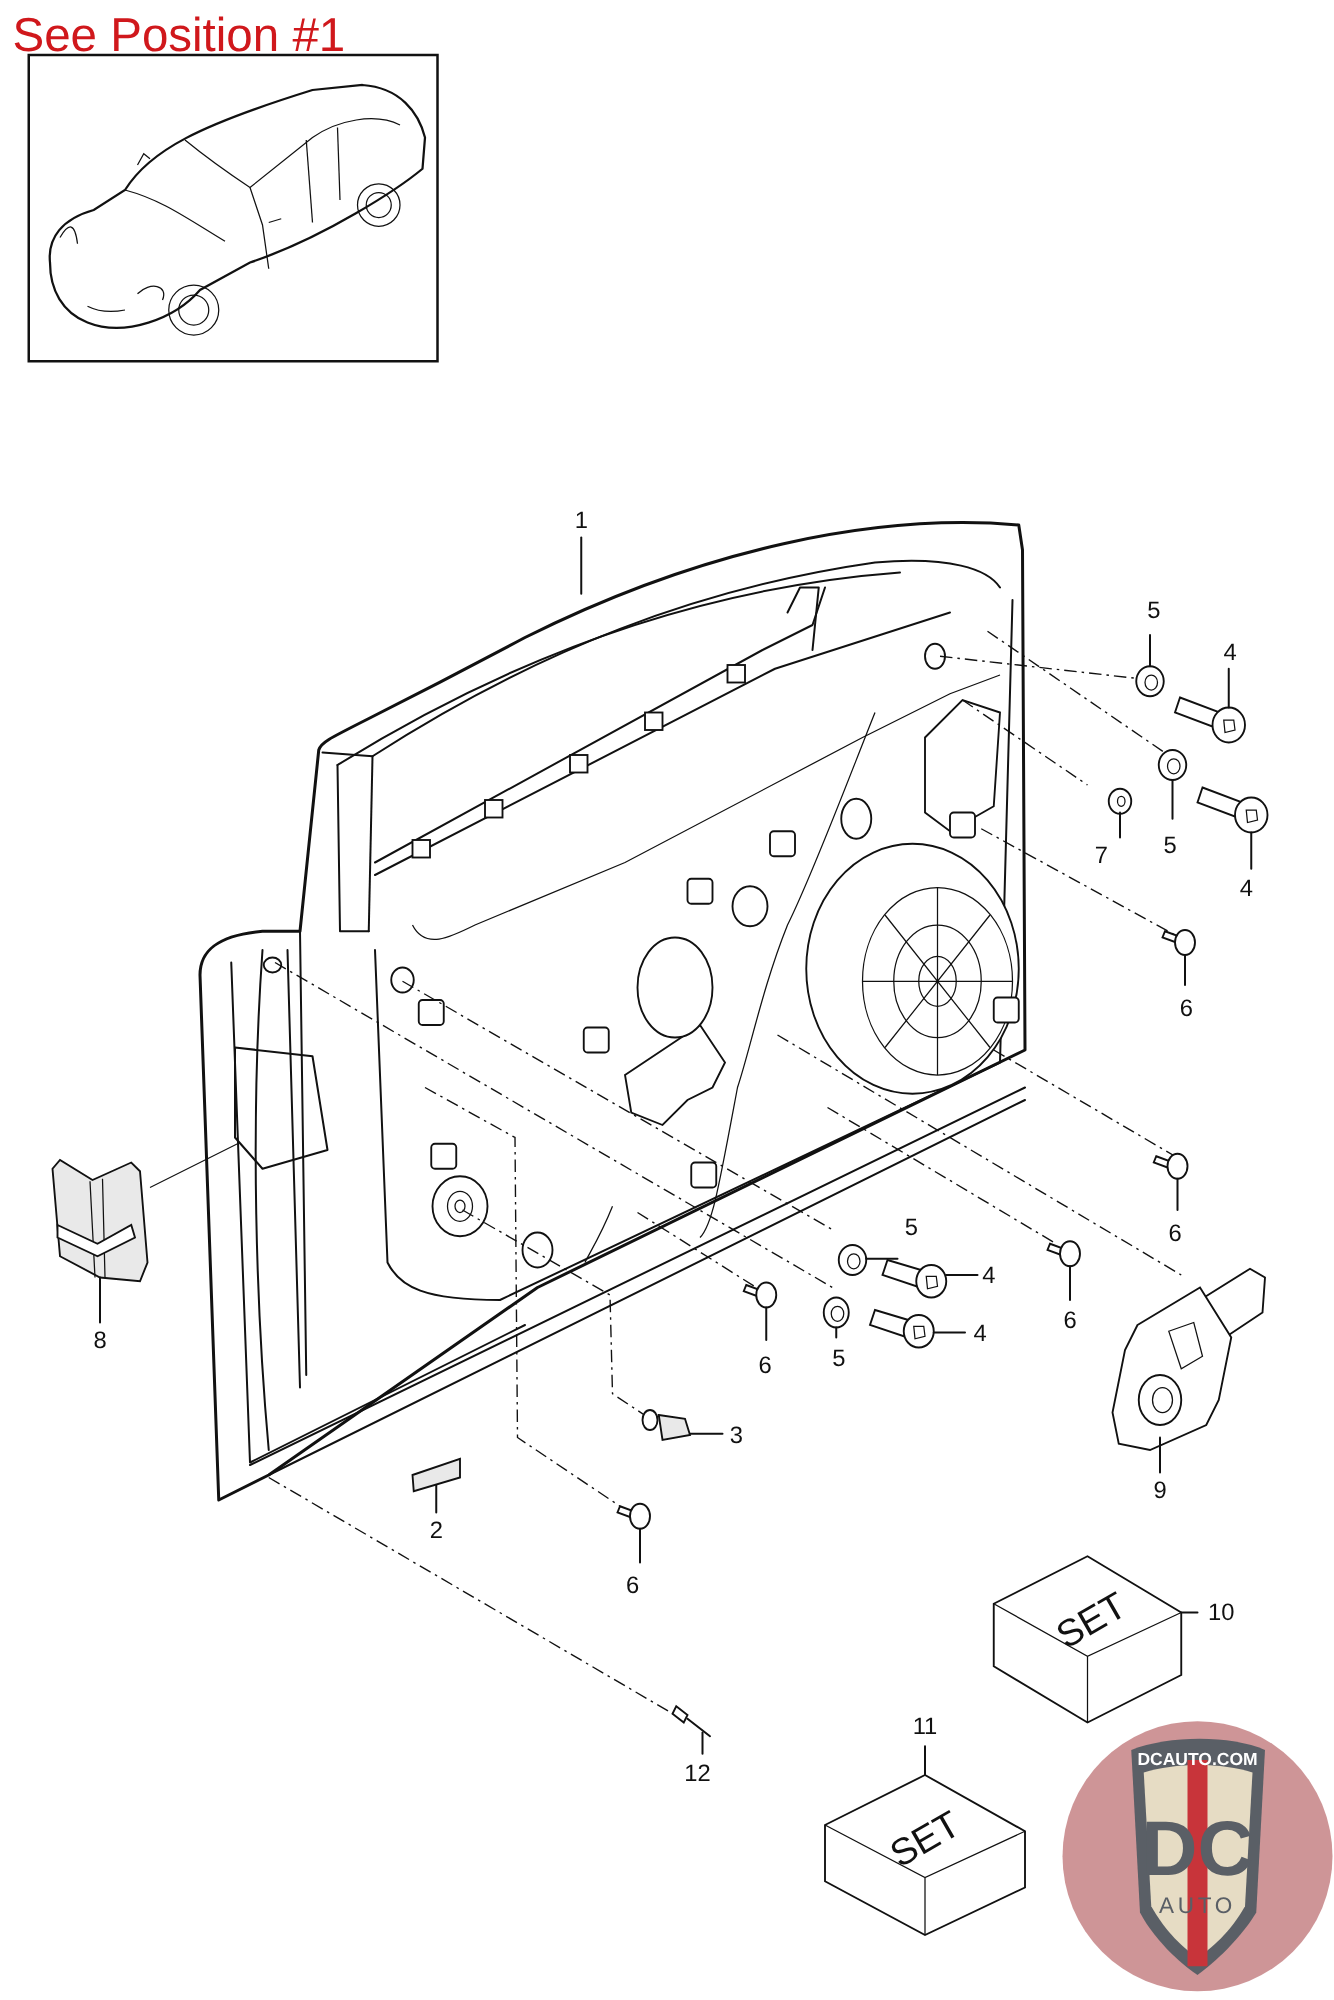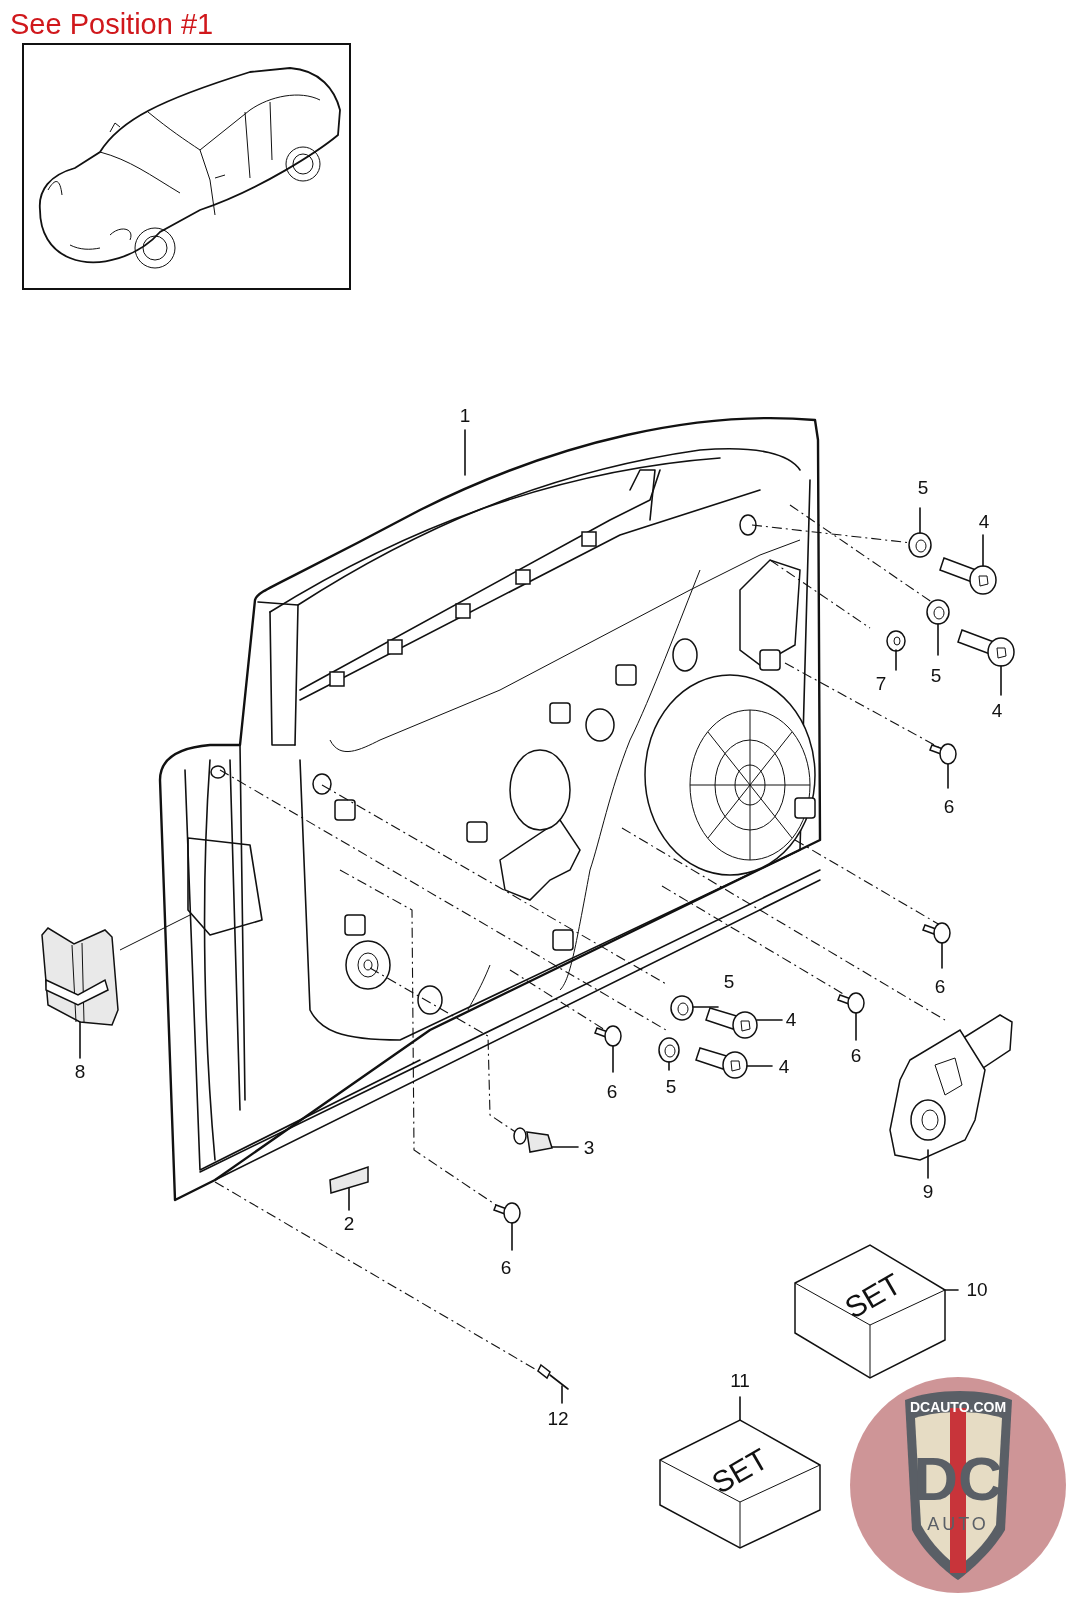--- a/index.html
+++ b/index.html
@@ -1,19 +1,19 @@
 <!DOCTYPE html>
 <html><head>
 <meta charset="utf-8">
 <style>
   html, body { margin: 0; padding: 0; background: #ffffff; }
   body { width: 1067px; height: 1600px; position: relative; overflow: hidden;
          font-family: "Liberation Sans", sans-serif; }
   #stage { position: absolute; left: 0; top: 0; width: 1067px; height: 1600px; }
-  .ref-title { position: absolute; left: 10px; top: 10px; font-size: 29px; color: #d0181c;
+  .ref-title { position: absolute; left: 10px; top: 10px; font-size: 38px; color: #d0181c;
                line-height: 1; white-space: nowrap; }
   .callout { font-family: "Liberation Sans", sans-serif; font-size: 19px; fill: #111; }
   .ln { stroke: #111; fill: none; stroke-width: 1.6; stroke-linejoin: round; stroke-linecap: round; }
   .thin { stroke: #111; fill: none; stroke-width: 1; }
   .thick { stroke: #111; fill: none; stroke-width: 2.4; stroke-linejoin: round; }
   .dash { stroke: #111; fill: none; stroke-width: 1.1; stroke-dasharray: 10 4 2 4; }
   .part { fill: #fff; stroke: #111; stroke-width: 1.5; }
   .gray { fill: #e9e9e9; stroke: #111; stroke-width: 1.5; }
   .settext { font-family: "Liberation Sans", sans-serif; font-size: 30px; fill: #111; }
 </style>

